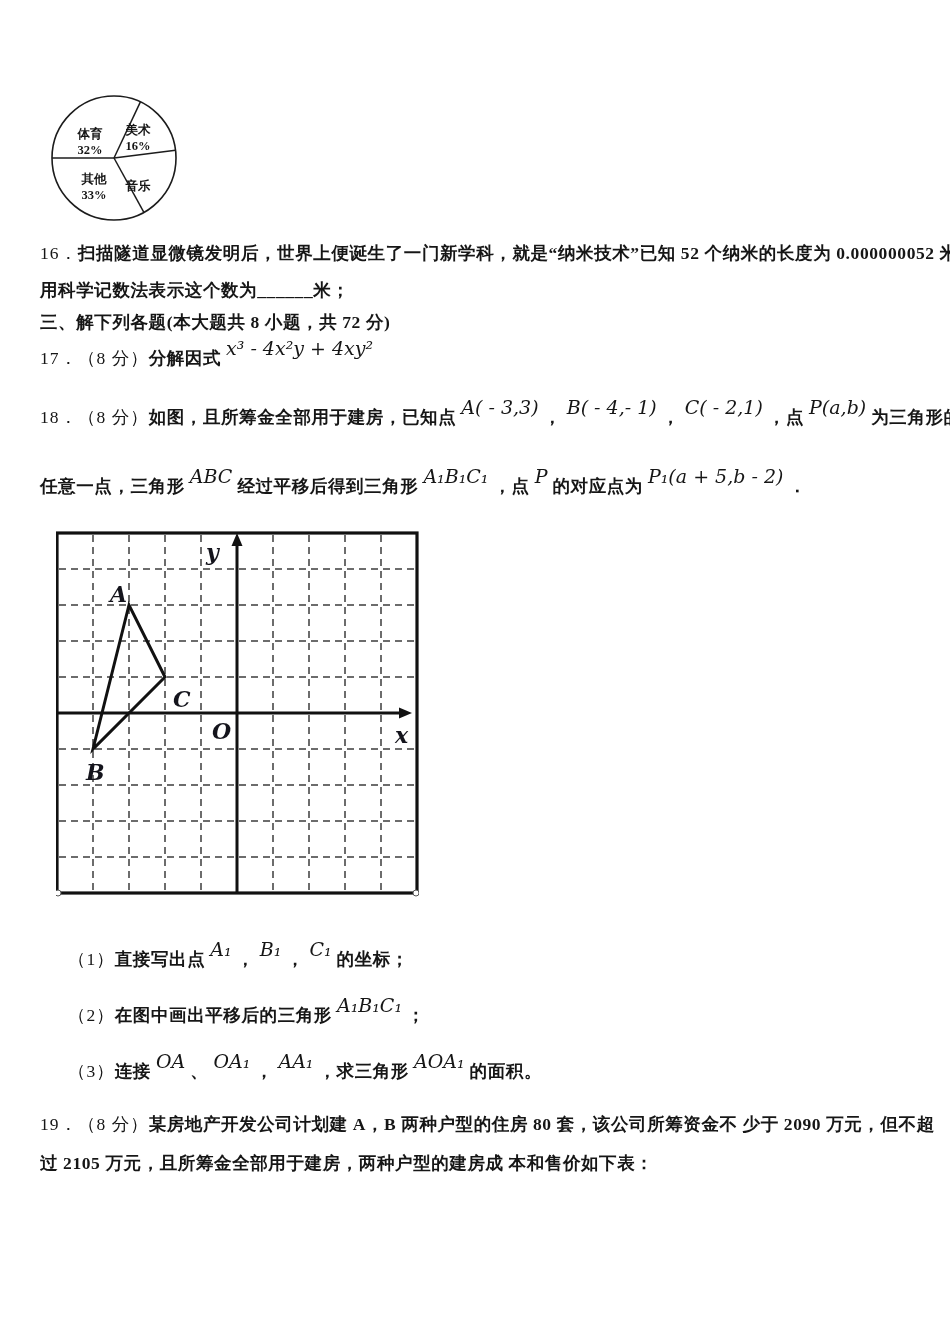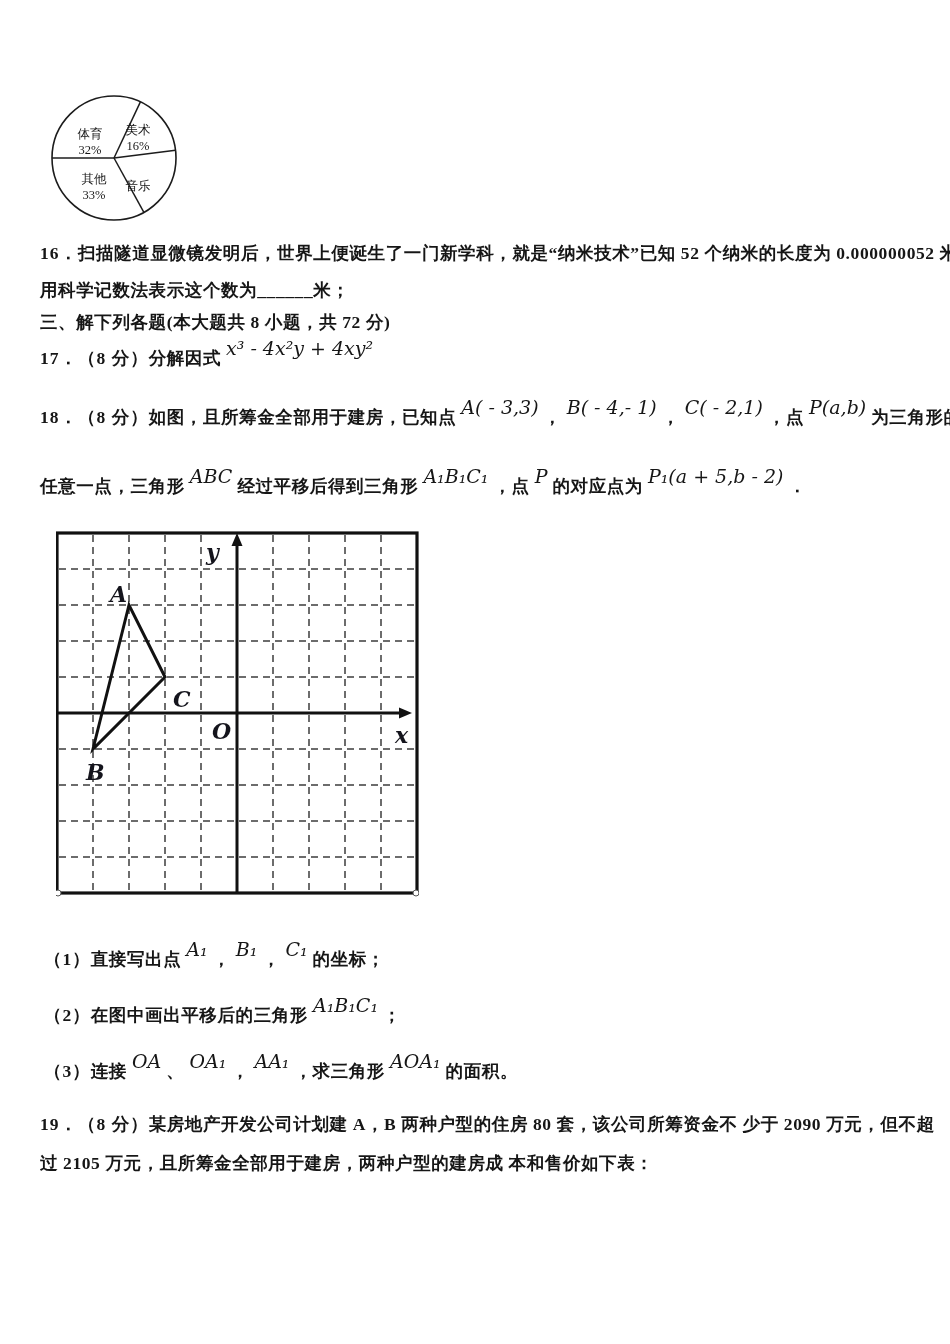--- a/index.html
+++ b/index.html
@@ -5,34 +5,34 @@
   html,body{margin:0;padding:0;}
   body{
     width:950px;height:1344px;position:relative;overflow:hidden;
     background:#ffffff;color:#161616;
     font-family:"Liberation Serif","DejaVu Serif",serif;
   }
   .line{
     position:absolute;left:40px;white-space:nowrap;
     font-size:17.5px;line-height:24px;
   }
-  .indent{left:44px;text-align:right;}
-  .head{font-weight:700;letter-spacing:1px;}
+  .indent{left:68px;text-align:right;}
+  .head{font-weight:400;letter-spacing:1px;}
   .b{font-weight:700;letter-spacing:0.6px;}
   .m{
     font-family:"DejaVu Serif",serif;font-style:italic;font-weight:400;
     font-size:19px;position:relative;top:-9px;margin:0 5px;letter-spacing:0;
   }
   
   .pie-wrap{position:absolute;left:48px;top:92px;width:136px;height:136px;}
   .pie-wrap svg{position:absolute;left:0;top:0;}
   #pie-circle{fill:#ffffff;stroke:#1c1c1c;stroke-width:1.6;}
   #pie-slices line{stroke:#1c1c1c;stroke-width:1.5;}
   .pl{
-    position:absolute;text-align:center;font-size:12.5px;font-weight:400;
+    position:absolute;text-align:center;font-size:12.5px;font-weight:700;
     line-height:1.3;letter-spacing:0;
   }
   .pl-tiyu{left:18px;top:34px;width:48px;}
   .pl-meishu{left:66px;top:30px;width:48px;text-align:center;}
   .pl-qita{left:22px;top:79px;width:48px;}
   .pl-yinyue{left:68px;top:86px;width:44px;text-align:center;}
   
   .grid-wrap{position:absolute;left:56px;top:531px;width:363px;height:366px;}
   #grid-lines line{stroke:#3d3d3d;stroke-width:1.5;stroke-dasharray:7 5;}
   .grid-border{fill:none;stroke:#111;stroke-width:3.2;}

